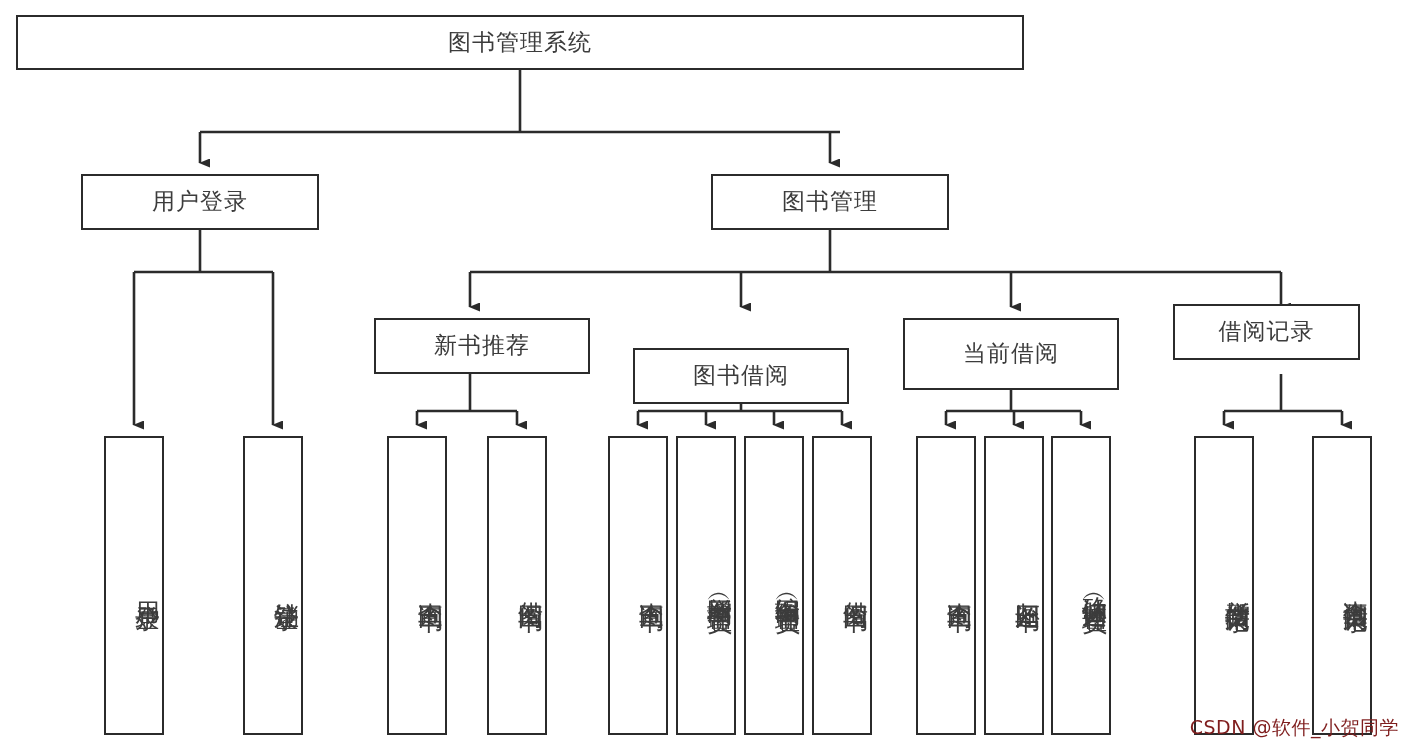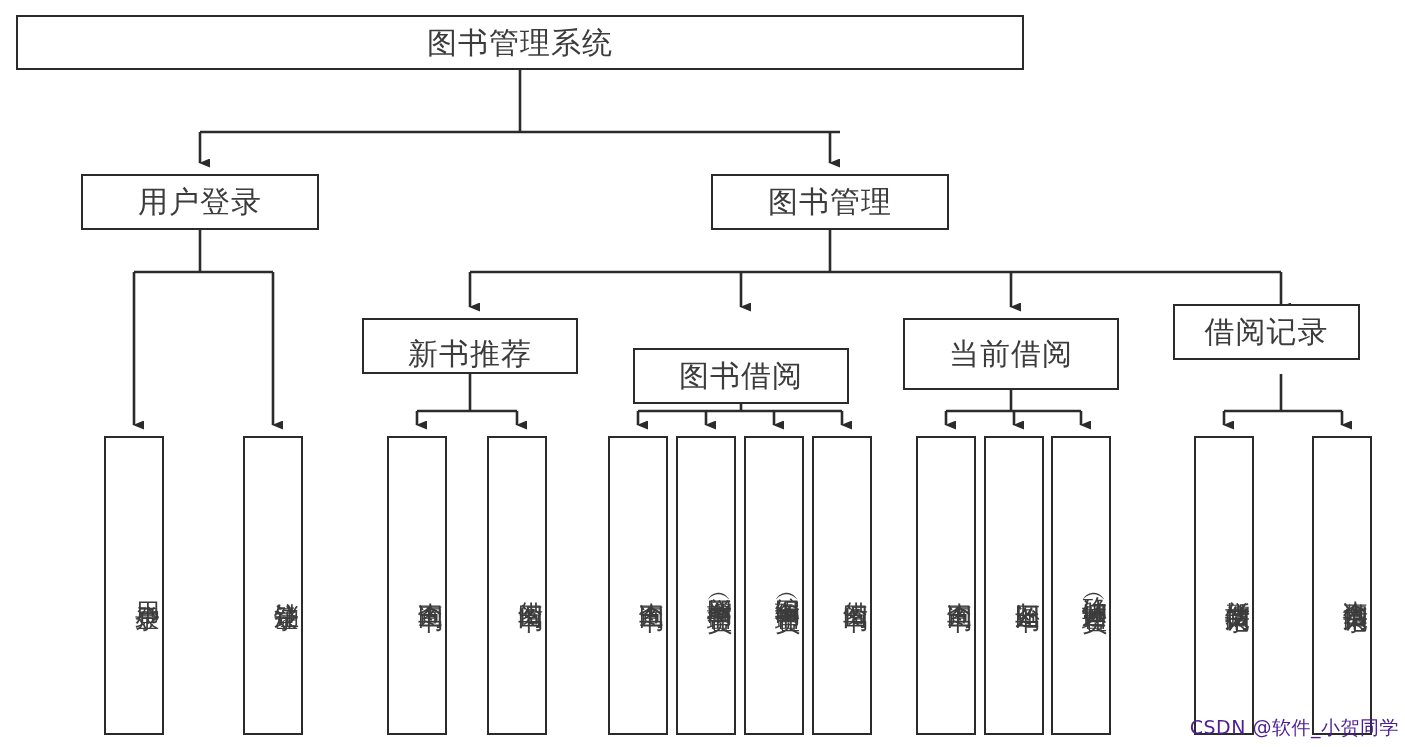--- a/index.html
+++ b/index.html
@@ -32,21 +32,21 @@
     background: #ffffff;
     border: 2px solid #2b2b2b;
     display: flex;
     align-items: center;
     justify-content: center;
     color: #3c3c3c;
     text-align: center;
     z-index: 2;
   }
   .node.horiz {
-    font-size: 30px;
+    font-size: 23px;
     letter-spacing: 1px;
     line-height: 1.2;
   }
   .node.vert {
     writing-mode: vertical-rl;
     text-orientation: upright;
     font-size: 25px;
     line-height: 1.18;
     letter-spacing: 2px;
     padding: 10px 0;
@@ -58,21 +58,21 @@
   }
   .nlabel {
     display: block;
     white-space: pre-wrap;
   }
   #watermark {
     position: absolute;
     right: 6px;
     bottom: 6px;
     font-size: 19px;
-    color: #4c1d95;
+    color: #7f1d1d;
     letter-spacing: 0.5px;
     z-index: 5;
     white-space: nowrap;
     font-family: "DejaVu Sans", "Liberation Sans", sans-serif;
     text-align: center;
   }
 </style>
 </head>
 <body>
 
@@ -135,21 +135,21 @@
     <span class="nlabel">图书管理系统</span>
   </div>
 
   <div class="node horiz" style="left: 81px; top: 174px; width: 238px; height: 56px;">
     <span class="nlabel">用户登录</span>
   </div>
   <div class="node horiz" style="left: 711px; top: 174px; width: 238px; height: 56px;">
     <span class="nlabel">图书管理</span>
   </div>
 
-  <div class="node horiz" style="left: 362px; top: 318px; width: 216px; height: 56px; align-items: flex-end;">
+  <div class="node horiz" style="left: 374px; top: 318px; width: 216px; height: 56px;">
     <span class="nlabel">新书推荐</span>
   </div>
   <div class="node horiz" style="left: 633px; top: 318px; width: 216px; height: 56px; margin-top: 30px;">
     <span class="nlabel">图书借阅</span>
   </div>
   <div class="node horiz" style="left: 903px; top: 318px; width: 216px; height: 72px;">
     <span class="nlabel">当前借阅</span>
   </div>
   <div class="node horiz" style="left: 1173px; top: 304px; width: 187px; height: 56px;">
     <span class="nlabel">借阅记录</span>

